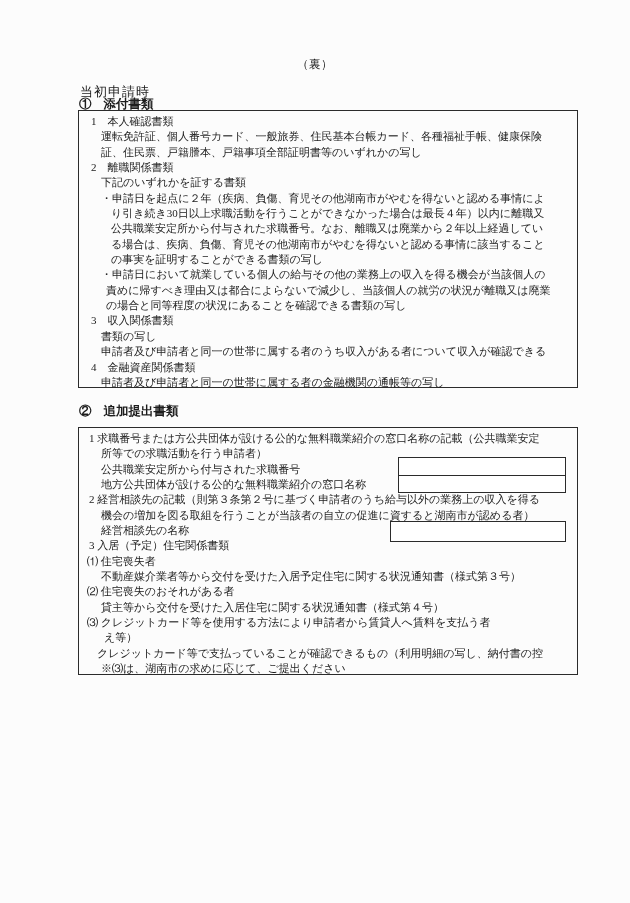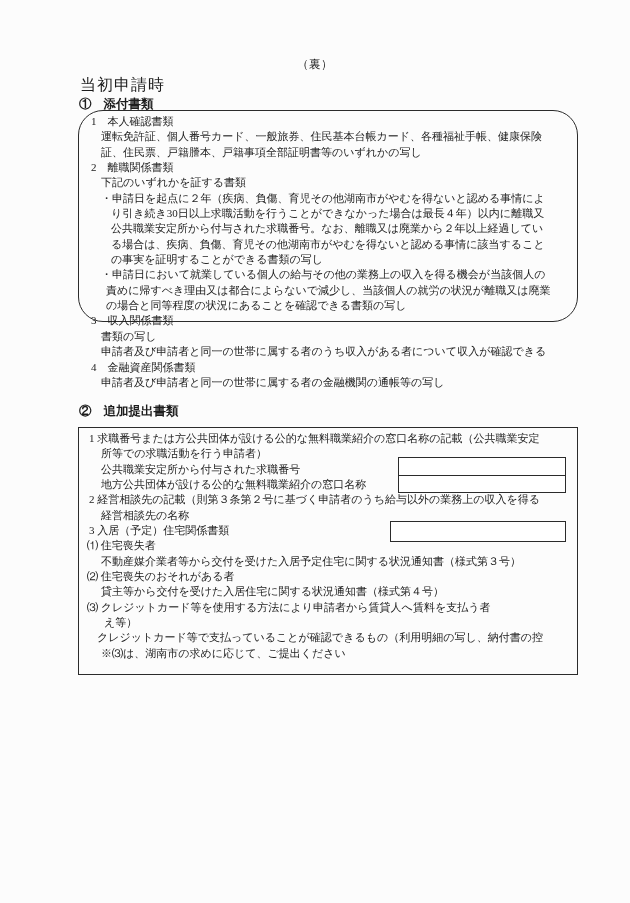--- a/index.html
+++ b/index.html
@@ -16,22 +16,22 @@
   .side-label {
     position: absolute;
     top: 57px; left: 0;
     width: 100%;
     text-align: center;
     font-size: 11.5px;
     letter-spacing: 0.5px;
   }
   .doc-title {
     position: absolute;
-    top: 75px; left: 80px;
-    font-size: 16px;
+    top: 83px; left: 80px;
+    font-size: 13px;
     letter-spacing: 1px;
   }
   .sec-head {
     position: absolute;
     left: 79px;
     font-size: 12.5px;
     white-space: nowrap;
     font-weight: bold;
   }
   #sec1-head { top: 96px; }
@@ -40,21 +40,21 @@
   .docbox {
     position: absolute;
     left: 78px;
     width: 500px;
     border: 1px solid #2b2b2b;
     padding-top: 3px;
     font-size: 11px;
     line-height: 15.35px;
     background: #fcfcfc;
   }
-  #box1 { top: 110px; height: 212px; border-radius: 25px; }
+  #box1 { top: 110px; height: 278px; }
   #box2 { top: 427px; height: 248px; }
   .line { white-space: nowrap; overflow: hidden; }
   .ia { padding-left: 12px; }
   .ib { padding-left: 22px; }
   .ic { padding-left: 32px; }
   .id { padding-left: 27px; }
   .ie { padding-left: 10px; }
   .if { padding-left: 8px; }
   .ig { padding-left: 18px; }
   .ih { padding-left: 25px; }
@@ -103,20 +103,21 @@
   <div class="sec-head" id="sec2-head">
     <span class="num">②</span><span>追加提出書類</span>
   </div>
 
   <div class="docbox" id="box2">
     <div class="line ie">1 求職番号または方公共団体が設ける公的な無料職業紹介の窓口名称の記載（公共職業安定</div>
     <div class="line ib">所等での求職活動を行う申請者）</div>
     <div class="line ib">公共職業安定所から付与された求職番号</div>
     <div class="line ib">地方公共団体が設ける公的な無料職業紹介の窓口名称</div>
     <div class="line ie">2 経営相談先の記載（則第３条第２号に基づく申請者のうち給与以外の業務上の収入を得る</div>
+    <div class="line ib">機会の増加を図る取組を行うことが当該者の自立の促進に資すると湖南市が認める者）</div>
     <div class="line ib">経営相談先の名称</div>
     <div class="line ie">3 入居（予定）住宅関係書類</div>
     <div class="line if">⑴ 住宅喪失者</div>
     <div class="line ib">不動産媒介業者等から交付を受けた入居予定住宅に関する状況通知書（様式第３号）</div>
     <div class="line if">⑵ 住宅喪失のおそれがある者</div>
     <div class="line ib">貸主等から交付を受けた入居住宅に関する状況通知書（様式第４号）</div>
     <div class="line if">⑶ クレジットカード等を使用する方法により申請者から賃貸人へ賃料を支払う者</div>
     <div class="line ih">え等）</div>
     <div class="line ig">クレジットカード等で支払っていることが確認できるもの（利用明細の写し、納付書の控</div>
     <div class="line ib">※⑶は、湖南市の求めに応じて、ご提出ください</div>

